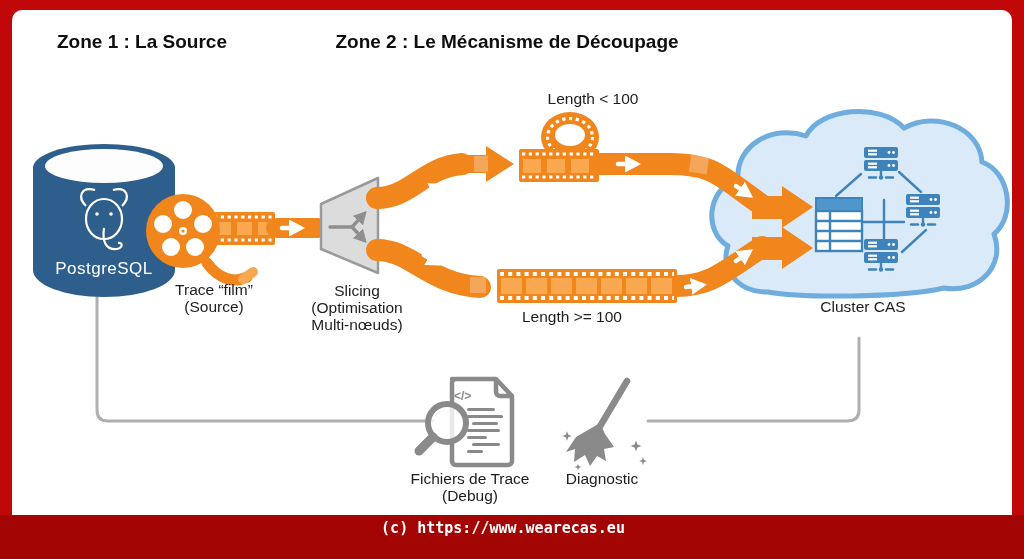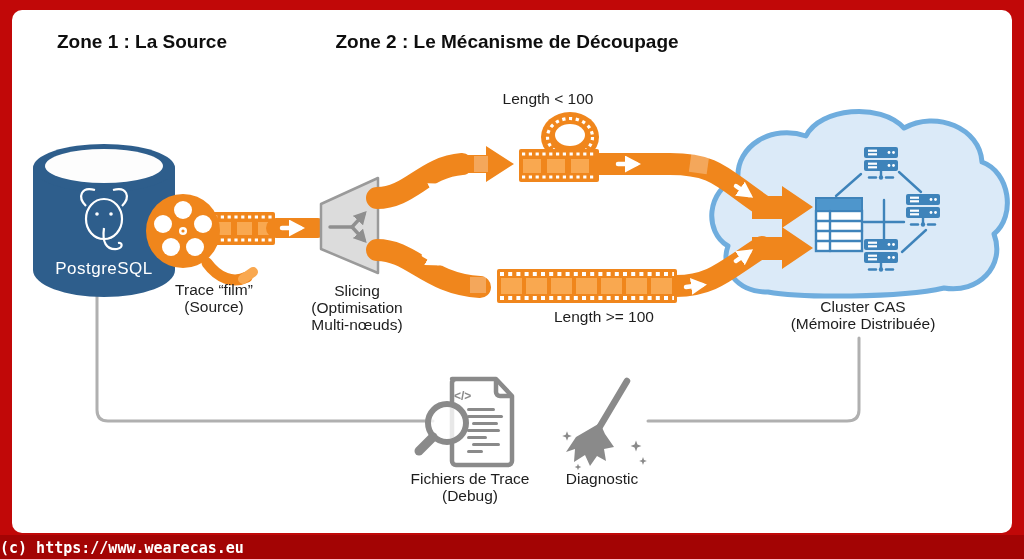--- a/index.html
+++ b/index.html
@@ -5,24 +5,24 @@
   html,body{margin:0;padding:0;background:#444;}
   .stage{position:relative;width:1024px;height:559px;overflow:hidden;
          background:var(--border-red,#c10808);font-family:"Liberation Sans",sans-serif;}
   .paper{position:absolute;left:12px;top:10px;right:12px;bottom:26px;
          background:#ffffff;border-radius:10px;}
   svg.art{position:absolute;left:0;top:0;z-index:1;}
   .lbl{position:absolute;transform:translateX(-50%);text-align:center;white-space:nowrap;
        font-size:15.5px;line-height:17px;color:var(--text-dark,#1d1d1d);z-index:2;}
   .ttl{position:absolute;transform:translateX(-50%);text-align:left;white-space:nowrap;
        font-size:19px;font-weight:700;color:#0e0e0e;z-index:2;}
-  .band{position:absolute;left:0;right:0;bottom:0;height:24px;z-index:5;
+  .band{position:absolute;left:0;right:0;bottom:0;height:44px;z-index:5;
         background:var(--band-red,#a30404);color:#fff;
         font-family:"DejaVu Sans Mono",monospace;font-weight:bold;font-size:15px;
-        line-height:26px;text-align:left;padding-right:18px;box-sizing:border-box;}
+        line-height:26px;text-align:center;padding-right:18px;box-sizing:border-box;}
   
   .rb{fill:none;stroke:var(--orange,#f0861c);stroke-width:22;stroke-linecap:round;}
   .rb20{stroke-width:20;}
   .wline{stroke:#fff;stroke-width:4.5;stroke-linecap:round;fill:none;}
   .conn{fill:none;stroke:var(--connector-gray,#b0b0b0);stroke-width:3;stroke-linecap:round;}
   .netln{stroke:var(--node-blue,#3e83ba);stroke-width:2.4;stroke-linecap:round;}
   .perf{stroke:#fff;stroke-width:4;stroke-dasharray:4 4.2;fill:none;}
   .perf3{stroke:#fff;stroke-width:3.2;stroke-dasharray:3.2 3.6;fill:none;}
   .oF{fill:var(--orange,#f0861c);}
   .olF{fill:var(--orange-light,#f9a850);}
@@ -218,25 +218,24 @@
   <div class="ttl" style="left:142px;top:31px">Zone 1 : La Source</div>
   <div class="ttl" style="left:507px;top:31px">Zone 2 : Le Mécanisme de Découpage</div>
 
   <div class="lbl" style="left:214px;top:281px">Trace “film”</div>
   <div class="lbl" style="left:214px;top:298px">(Source)</div>
 
   <div class="lbl" style="left:357px;top:282px">Slicing</div>
   <div class="lbl" style="left:357px;top:299px">(Optimisation</div>
   <div class="lbl" style="left:357px;top:316px">Multi-nœuds)</div>
 
-  <div class="lbl" style="left:548px;top:90px">Length &lt; 100</div>
-  <div class="lbl" style="left:604px;top:308px">Length &gt;= 100</div>
+  <div class="lbl" style="left:593px;top:90px">Length &lt; 100</div>
+  <div class="lbl" style="left:572px;top:308px">Length &gt;= 100</div>
 
   <div class="lbl" style="left:863px;top:298px">Cluster CAS</div>
-  <div class="lbl" style="left:863px;top:315px">(Mémoire Distribuée)</div>
 
   <div class="lbl" style="left:470px;top:470px">Fichiers de Trace</div>
   <div class="lbl" style="left:470px;top:487px">(Debug)</div>
 
   <div class="lbl" style="left:602px;top:470px">Diagnostic</div>
 
   <div class="band">
     <span>(c) https://www.wearecas.eu</span>
   </div>
 </div>

